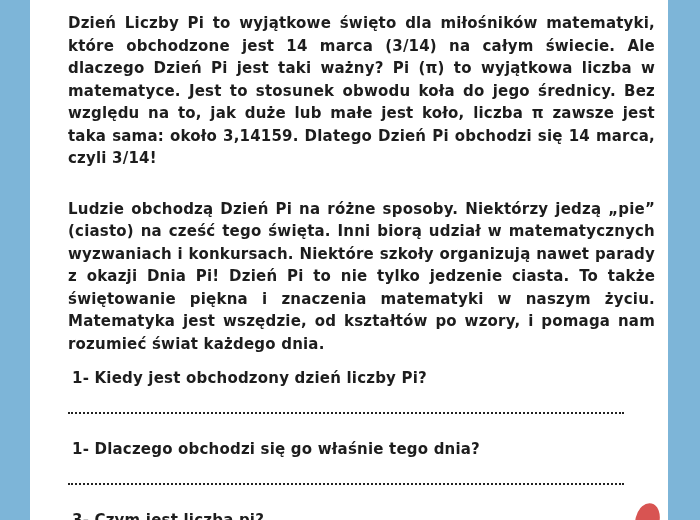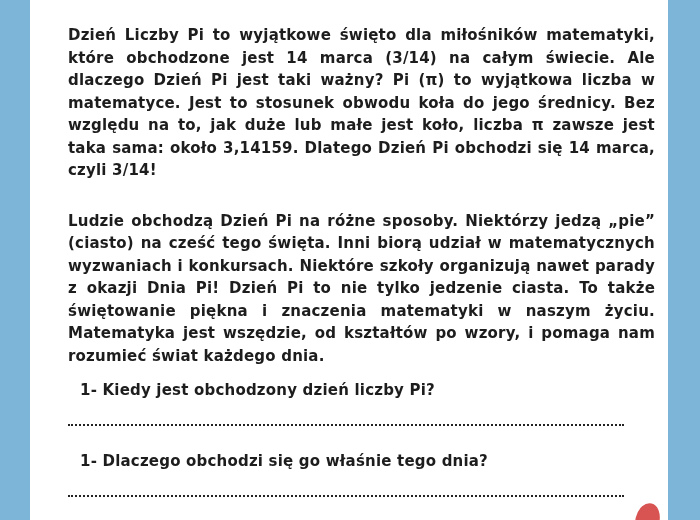--- a/index.html
+++ b/index.html
@@ -29,28 +29,28 @@
     position: absolute;
     left: 68px;
     top: 8px;
     width: 587px;
     font-size: 15px;
     font-weight: bold;
     line-height: 22.5px;
     letter-spacing: 0.2px;
   }
   .para {
-    margin: 16px 0 28px 0;
+    margin: 4px 0 28px 0;
     text-align: justify;
   }
   .para.last {
     margin-bottom: 12px;
   }
   .question {
-    margin: 0 0 14px 12px;
+    margin: 0 0 14px 4px;
     line-height: 23px;
     white-space: nowrap;
   }
   .answer-line {
     width: 556px;
     height: 0;
     border-bottom: 2.5px dotted #222222;
     margin: 22px 0 24px 0;
   }
   .answer-line.first {

